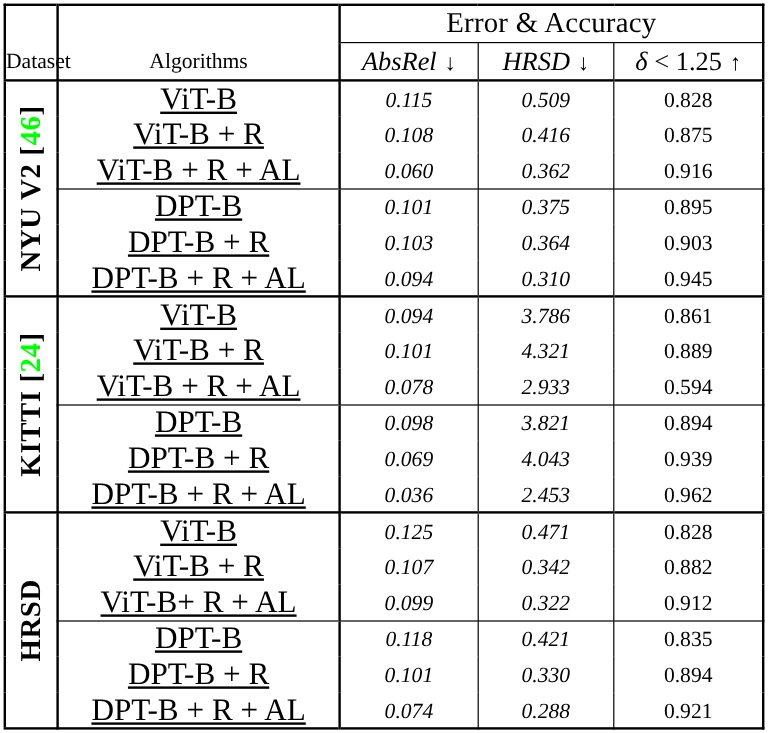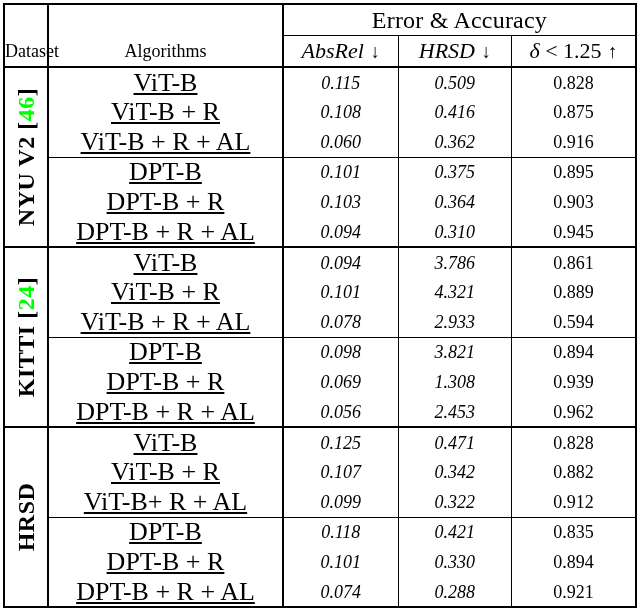--- a/index.html
+++ b/index.html
@@ -207,26 +207,26 @@
         </tr>
         <tr style="height: 30px;">
           <td class="alg vr-r">DPT-B</td>
           <td class="num vr-r-thin">0.098</td>
           <td class="num vr-r-thin">3.821</td>
           <td class="num">0.894</td>
         </tr>
         <tr style="height: 30px;">
           <td class="alg vr-r">DPT-B + R</td>
           <td class="num vr-r-thin">0.069</td>
-          <td class="num vr-r-thin">1.308</td>
+          <td class="num vr-r-thin">4.043</td>
           <td class="num">0.939</td>
         </tr>
         <tr style="height: 30px;">
           <td class="alg vr-r hr-b-thick">DPT-B + R + AL</td>
-          <td class="num best vr-r-thin hr-b-thick">0.056</td>
+          <td class="num best vr-r-thin hr-b-thick">0.036</td>
           <td class="num best vr-r-thin hr-b-thick">2.453</td>
           <td class="num best hr-b-thick">0.962</td>
         </tr>
         <tr style="height: 30px;">
           <td rowspan="6" class="ds-cell vr-r hr-b-thick">
             <div class="ds-rot"><span>HRSD</span></div>
           </td>
           <td class="alg vr-r">ViT-B</td>
           <td class="num vr-r-thin">0.125</td>
           <td class="num vr-r-thin">0.471</td>

